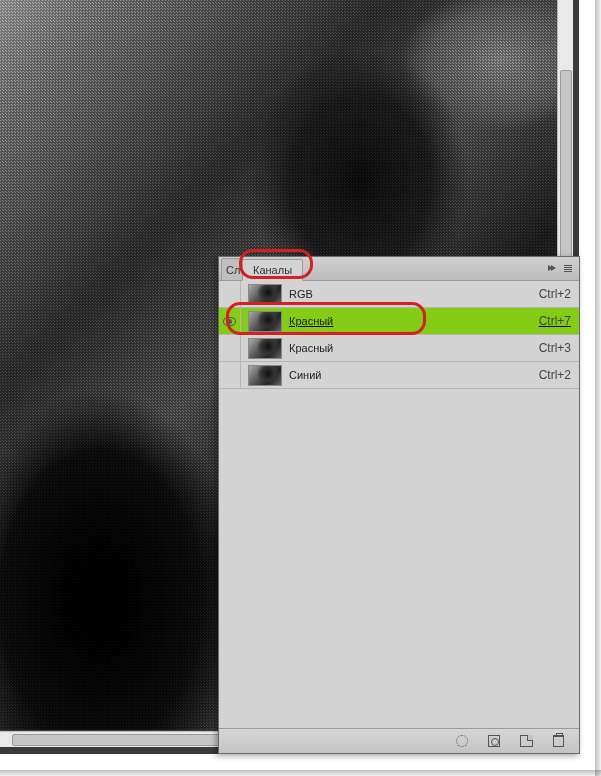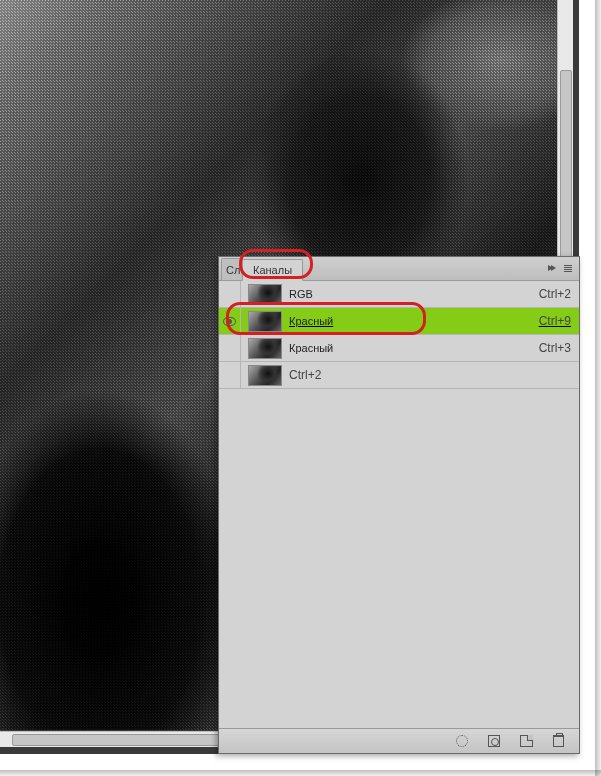--- a/index.html
+++ b/index.html
@@ -105,31 +105,32 @@
         <div class="thumb"></div>
         <div class="name">RGB</div>
         <div class="sc">Ctrl+2</div>
       </div>
       <div class="ch selected">
         <div class="vis">
           <div class="eye"></div>
         </div>
         <div class="thumb"></div>
         <div class="name">Красный</div>
-        <div class="sc">Ctrl+9</div>
+        <div class="sc">Ctrl+7</div>
       </div>
       <div class="ch">
         <div class="vis"></div>
         <div class="thumb"></div>
         <div class="name">Красный</div>
         <div class="sc">Ctrl+3</div>
       </div>
       <div class="ch">
         <div class="vis"></div>
         <div class="thumb"></div>
+        <div class="name">Синий</div>
         <div class="sc">Ctrl+2</div>
       </div>
     </div>
 
   <div class="footer">
     <div class="fbtn">
         <div class="ic-dot"></div>
       </div>
     <div class="fbtn">
         <div class="ic-mask"></div>

